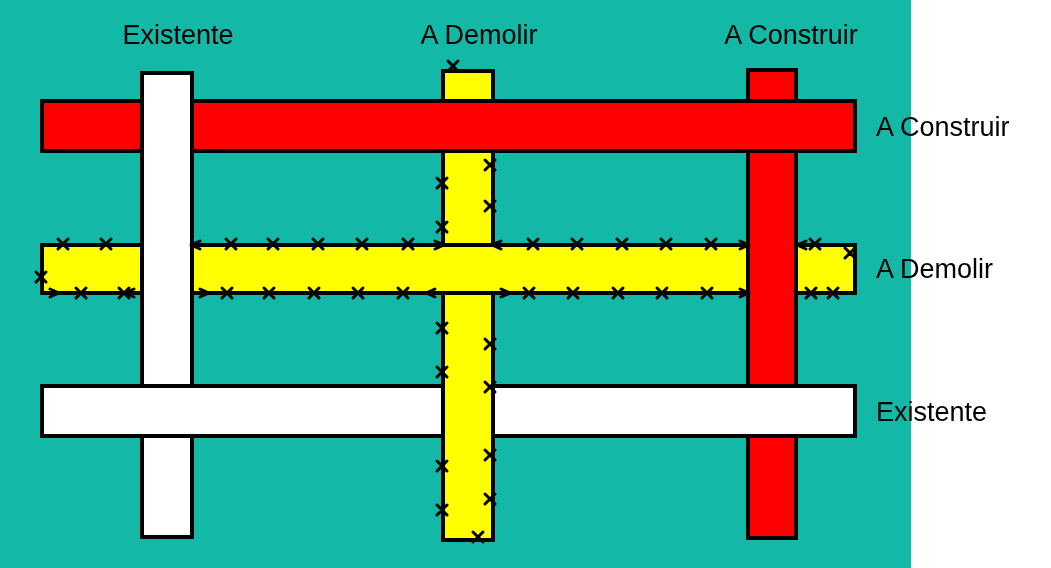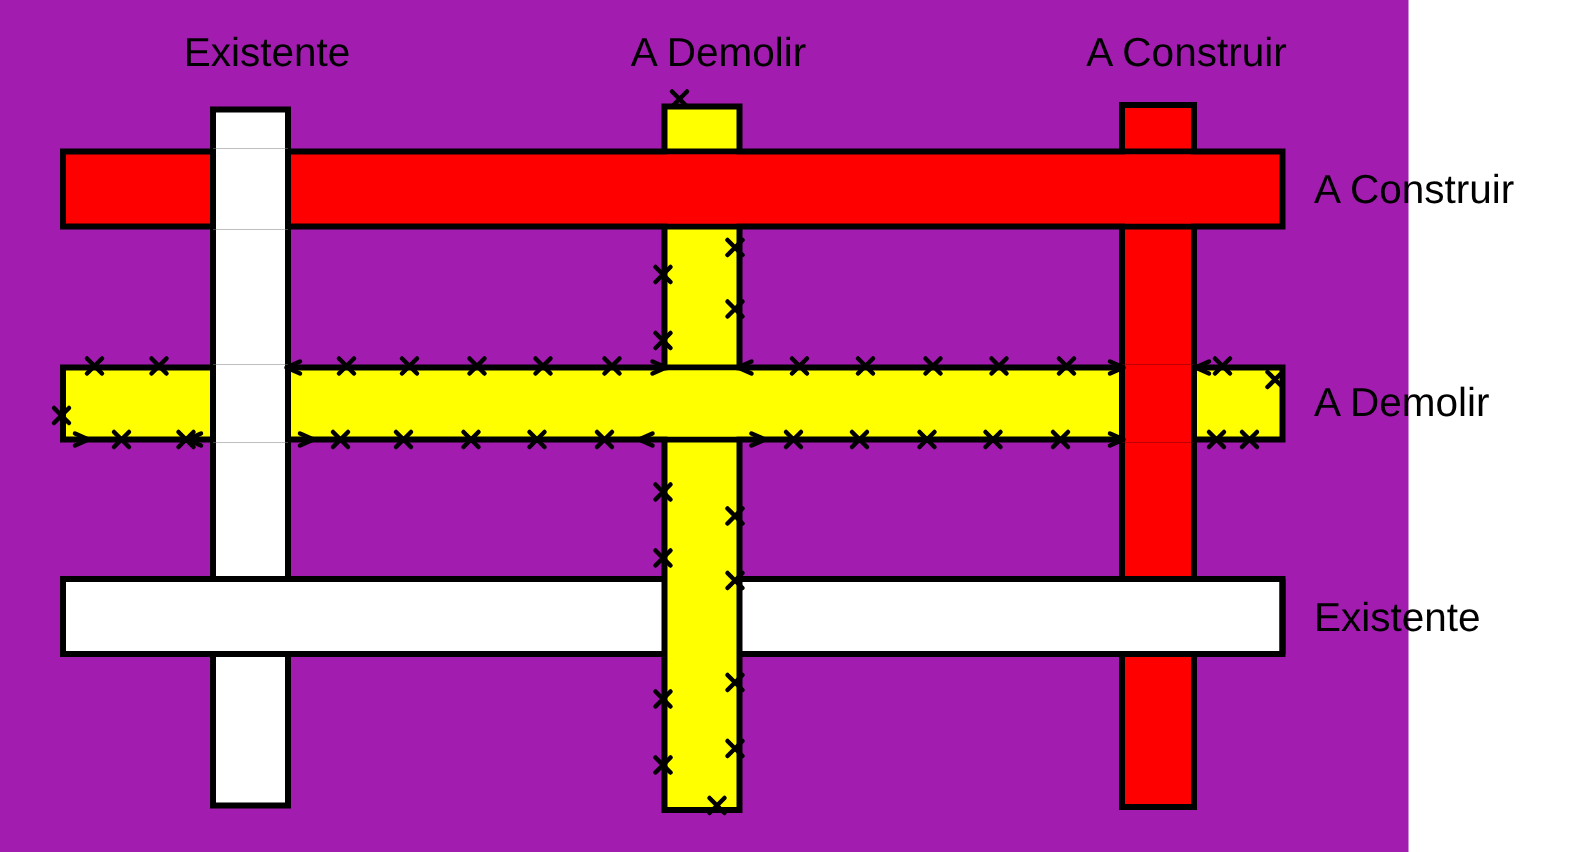--- a/index.html
+++ b/index.html
@@ -10,22 +10,21 @@
   body {
     width: 1051px;
     height: 568px;
     font-family: "Liberation Sans", sans-serif;
     overflow: hidden;
   }
   #stage {
     position: relative;
     width: 911px;
     height: 568px;
-    background: #a21caf;
-    padding-left: 28px;
+    background: #14b8a6;
   }
   .col-label {
     position: absolute;
     font-size: 27px;
     color: #000000;
     white-space: nowrap;
     line-height: 1;
     text-align: center;
     transform: translateX(-50%);
   }

